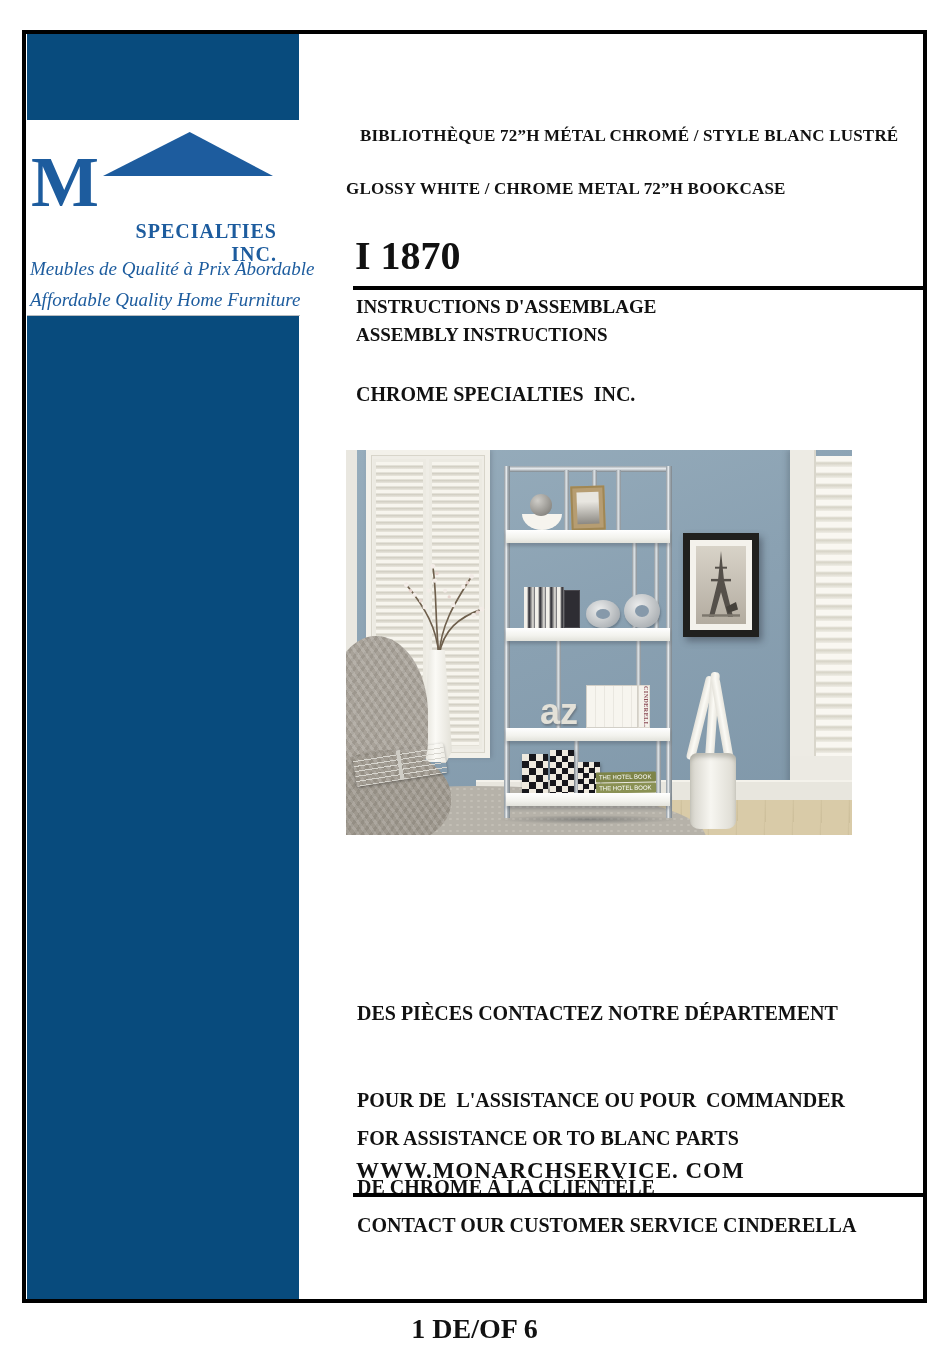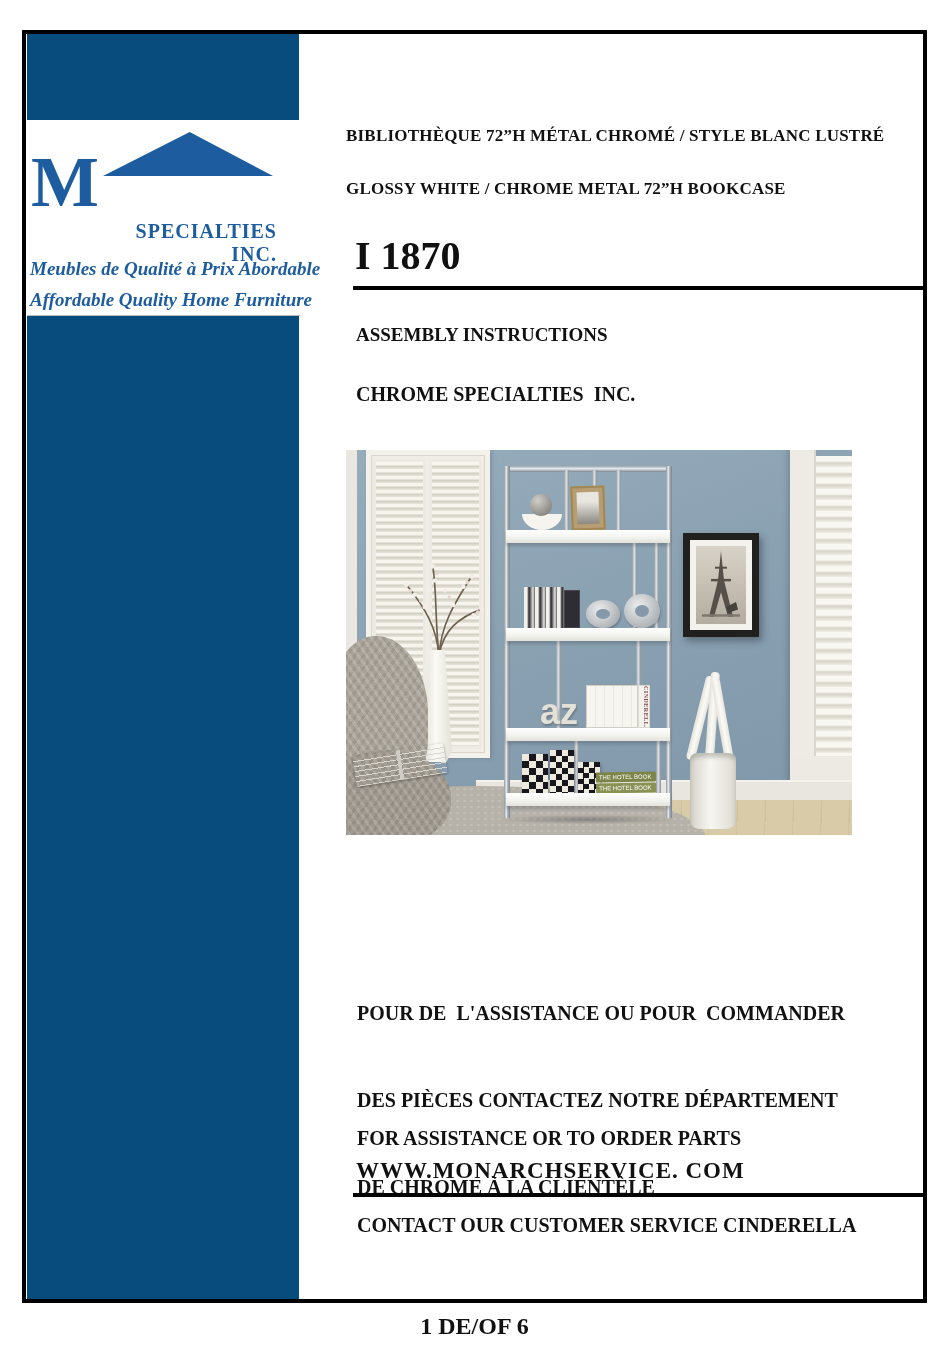--- a/index.html
+++ b/index.html
@@ -13,42 +13,42 @@
   .blue-band{left:27px;top:34px;width:272px;height:1265px;background:#084b7d;}
   .logo-box{left:27px;top:120px;width:273px;height:196px;background:#ffffff;border-bottom:1px solid #b8bcc0;}
   .roof{position:absolute;left:76px;top:12px;width:170px;height:44px;background:#1d5c9e;
         clip-path:polygon(51% 0,100% 100%,0 100%);}
   .wordmark{position:absolute;left:4px;top:30px;display:flex;align-items:baseline;
             color:#1d5c9e;font-weight:bold;}
   .wordmark .m{font-size:72px;line-height:64px;}
   .wordmark .onarch{font-size:35px;line-height:64px;letter-spacing:2px;}
   .specialties{position:absolute;left:70px;top:100px;width:180px;text-align:right;
                font-size:20px;font-weight:bold;color:#1d5c9e;letter-spacing:1px;}
-  .tagline{position:absolute;left:3px;font-size:19px;font-weight:bold;font-style:italic;
+  .tagline{position:absolute;left:3px;font-size:19px;font-weight:normal;font-style:italic;
            color:#1d5c9e;white-space:pre;}
   .tagline.fr{top:138px;}
   .tagline.en{top:169px;}
 
   
   .h-line{font-size:17px;font-weight:bold;white-space:pre;letter-spacing:.2px;}
-  .h-fr{left:346px;top:126px;}
+  .h-fr{left:360px;top:126px;}
   .h-en{left:346px;top:179px;}
   .model{left:355px;top:232px;font-size:40px;font-weight:bold;}
   .rule{height:4px;background:#000;}
   .rule1{left:353px;top:286px;width:572px;}
   .inst{font-size:19px;font-weight:bold;white-space:pre;}
   .inst-fr{left:356px;top:296px;}
   .inst-en{left:356px;top:324px;}
   .company{left:356px;top:383px;font-size:20px;font-weight:bold;white-space:pre;}
   .support{font-size:20px;font-weight:bold;line-height:29px;white-space:pre;}
   .support.fr{left:357px;top:941px;}
   .support.en{left:357px;top:1066px;}
   .website{left:356px;top:1158px;font-size:23px;font-weight:bold;letter-spacing:1px;white-space:pre;}
   .rule2{left:353px;top:1193px;width:572px;}
-  .pagenum{left:22px;top:1313px;width:905px;text-align:center;font-size:24px;font-weight:bold;}
+  .pagenum{left:22px;top:1313px;width:905px;text-align:center;font-size:28px;font-weight:bold;}
 
   
   .photo{left:346px;top:450px;width:506px;height:385px;overflow:hidden;
          background:linear-gradient(160deg,#97adbc 0%,#8aa1b2 45%,#7e96a8 100%);}
   .ph-edge{left:0;top:0;width:11px;height:240px;background:#e9e7e0;}
   .ph-door{left:20px;top:0;width:124px;height:308px;background:#efede6;
            border:5px solid #f3f1ea;box-shadow:inset 0 0 0 1px #d8d5ca,2px 0 4px rgba(70,80,90,.25);}
   .leaf{position:absolute;top:4px;bottom:4px;width:53px;border:3px solid #eceae2;
         background:repeating-linear-gradient(180deg,#f7f5ee 0 3px,#cfccc0 4px,#e9e6dd 7px);}
   .leaf.l1{left:2px;} .leaf.l2{left:58px;}
@@ -140,20 +140,21 @@
     <div class="tagline fr">Meubles de Qualité à Prix Abordable</div>
     <div class="tagline en">Affordable Quality Home Furniture</div>
   </div>
 
   <div class="abs h-line h-fr">BIBLIOTHÈQUE 72”H MÉTAL CHROMÉ / STYLE BLANC LUSTRÉ</div>
   <div class="abs h-line h-en">GLOSSY WHITE / CHROME METAL 72”H BOOKCASE</div>
 
   <div class="abs model">I 1870</div>
   <div class="abs rule rule1"></div>
 
+  <div class="abs inst inst-fr">INSTRUCTIONS D'ASSEMBLAGE</div>
   <div class="abs inst inst-en">ASSEMBLY INSTRUCTIONS</div>
   <div class="abs company">CHROME SPECIALTIES  INC.</div>
 
   <div class="abs photo">
     <div class="abs ph-edge"></div>
     <div class="abs ph-door">
       <div class="leaf l1"></div>
       <div class="leaf l2"></div>
     </div>
     <div class="abs ph-win-frame"></div>
@@ -258,26 +259,26 @@
       </g>
     </svg>
     <div class="abs ph-vase"></div>
 
     <div class="abs ph-chair"></div>
     <div class="abs ph-pouf"></div>
     <div class="abs ph-mag"></div>
   </div>
 
   <div class="abs support fr">
+    <div>DES PIÈCES CONTACTEZ NOTRE DÉPARTEMENT</div>
     <div>POUR DE  L'ASSISTANCE OU POUR  COMMANDER</div>
-    <div>DES PIÈCES CONTACTEZ NOTRE DÉPARTEMENT</div>
     <div>DE CHROME À LA CLIENTÈLE</div>
   </div>
   <div class="abs support en">
-    <div>FOR ASSISTANCE OR TO ORDER PARTS</div>
+    <div>FOR ASSISTANCE OR TO BLANC PARTS</div>
     <div>CONTACT OUR CUSTOMER SERVICE CINDERELLA</div>
   </div>
 
   <div class="abs website">WWW.MONARCHSERVICE. COM</div>
   <div class="abs rule rule2"></div>
 
   <div class="abs pagenum">1 DE/OF 6</div>
 </div>
 
 </body></html>

